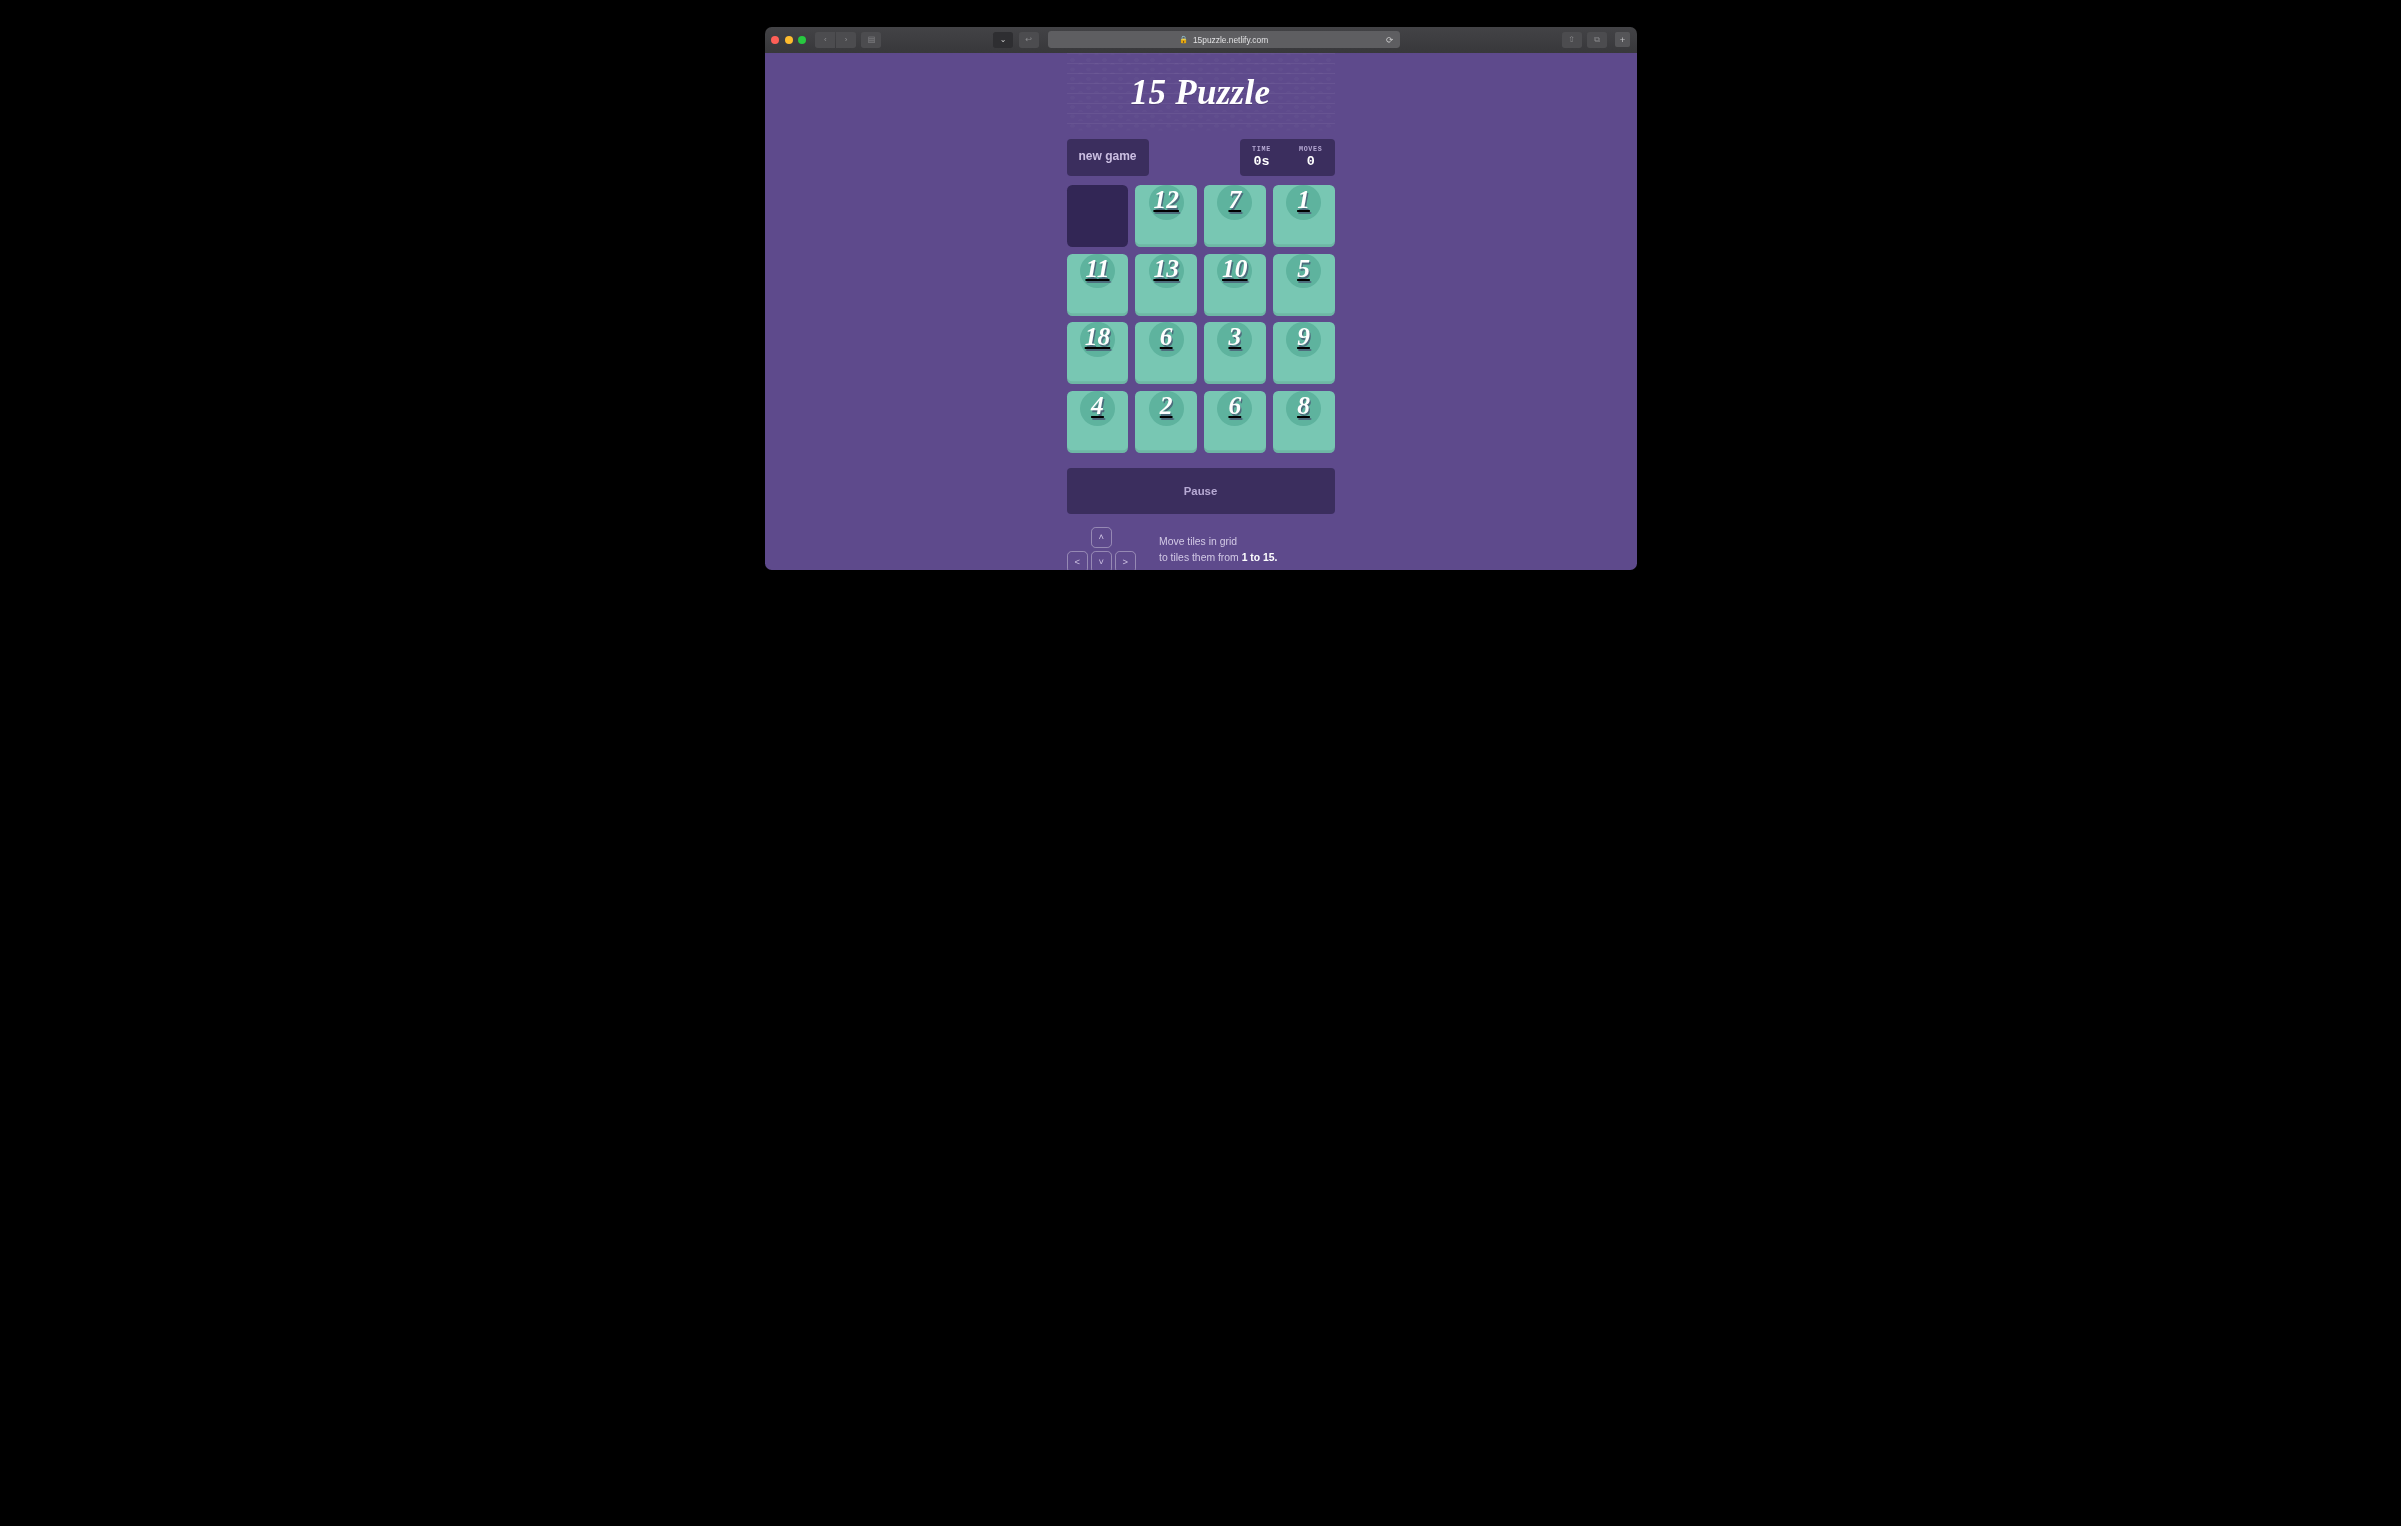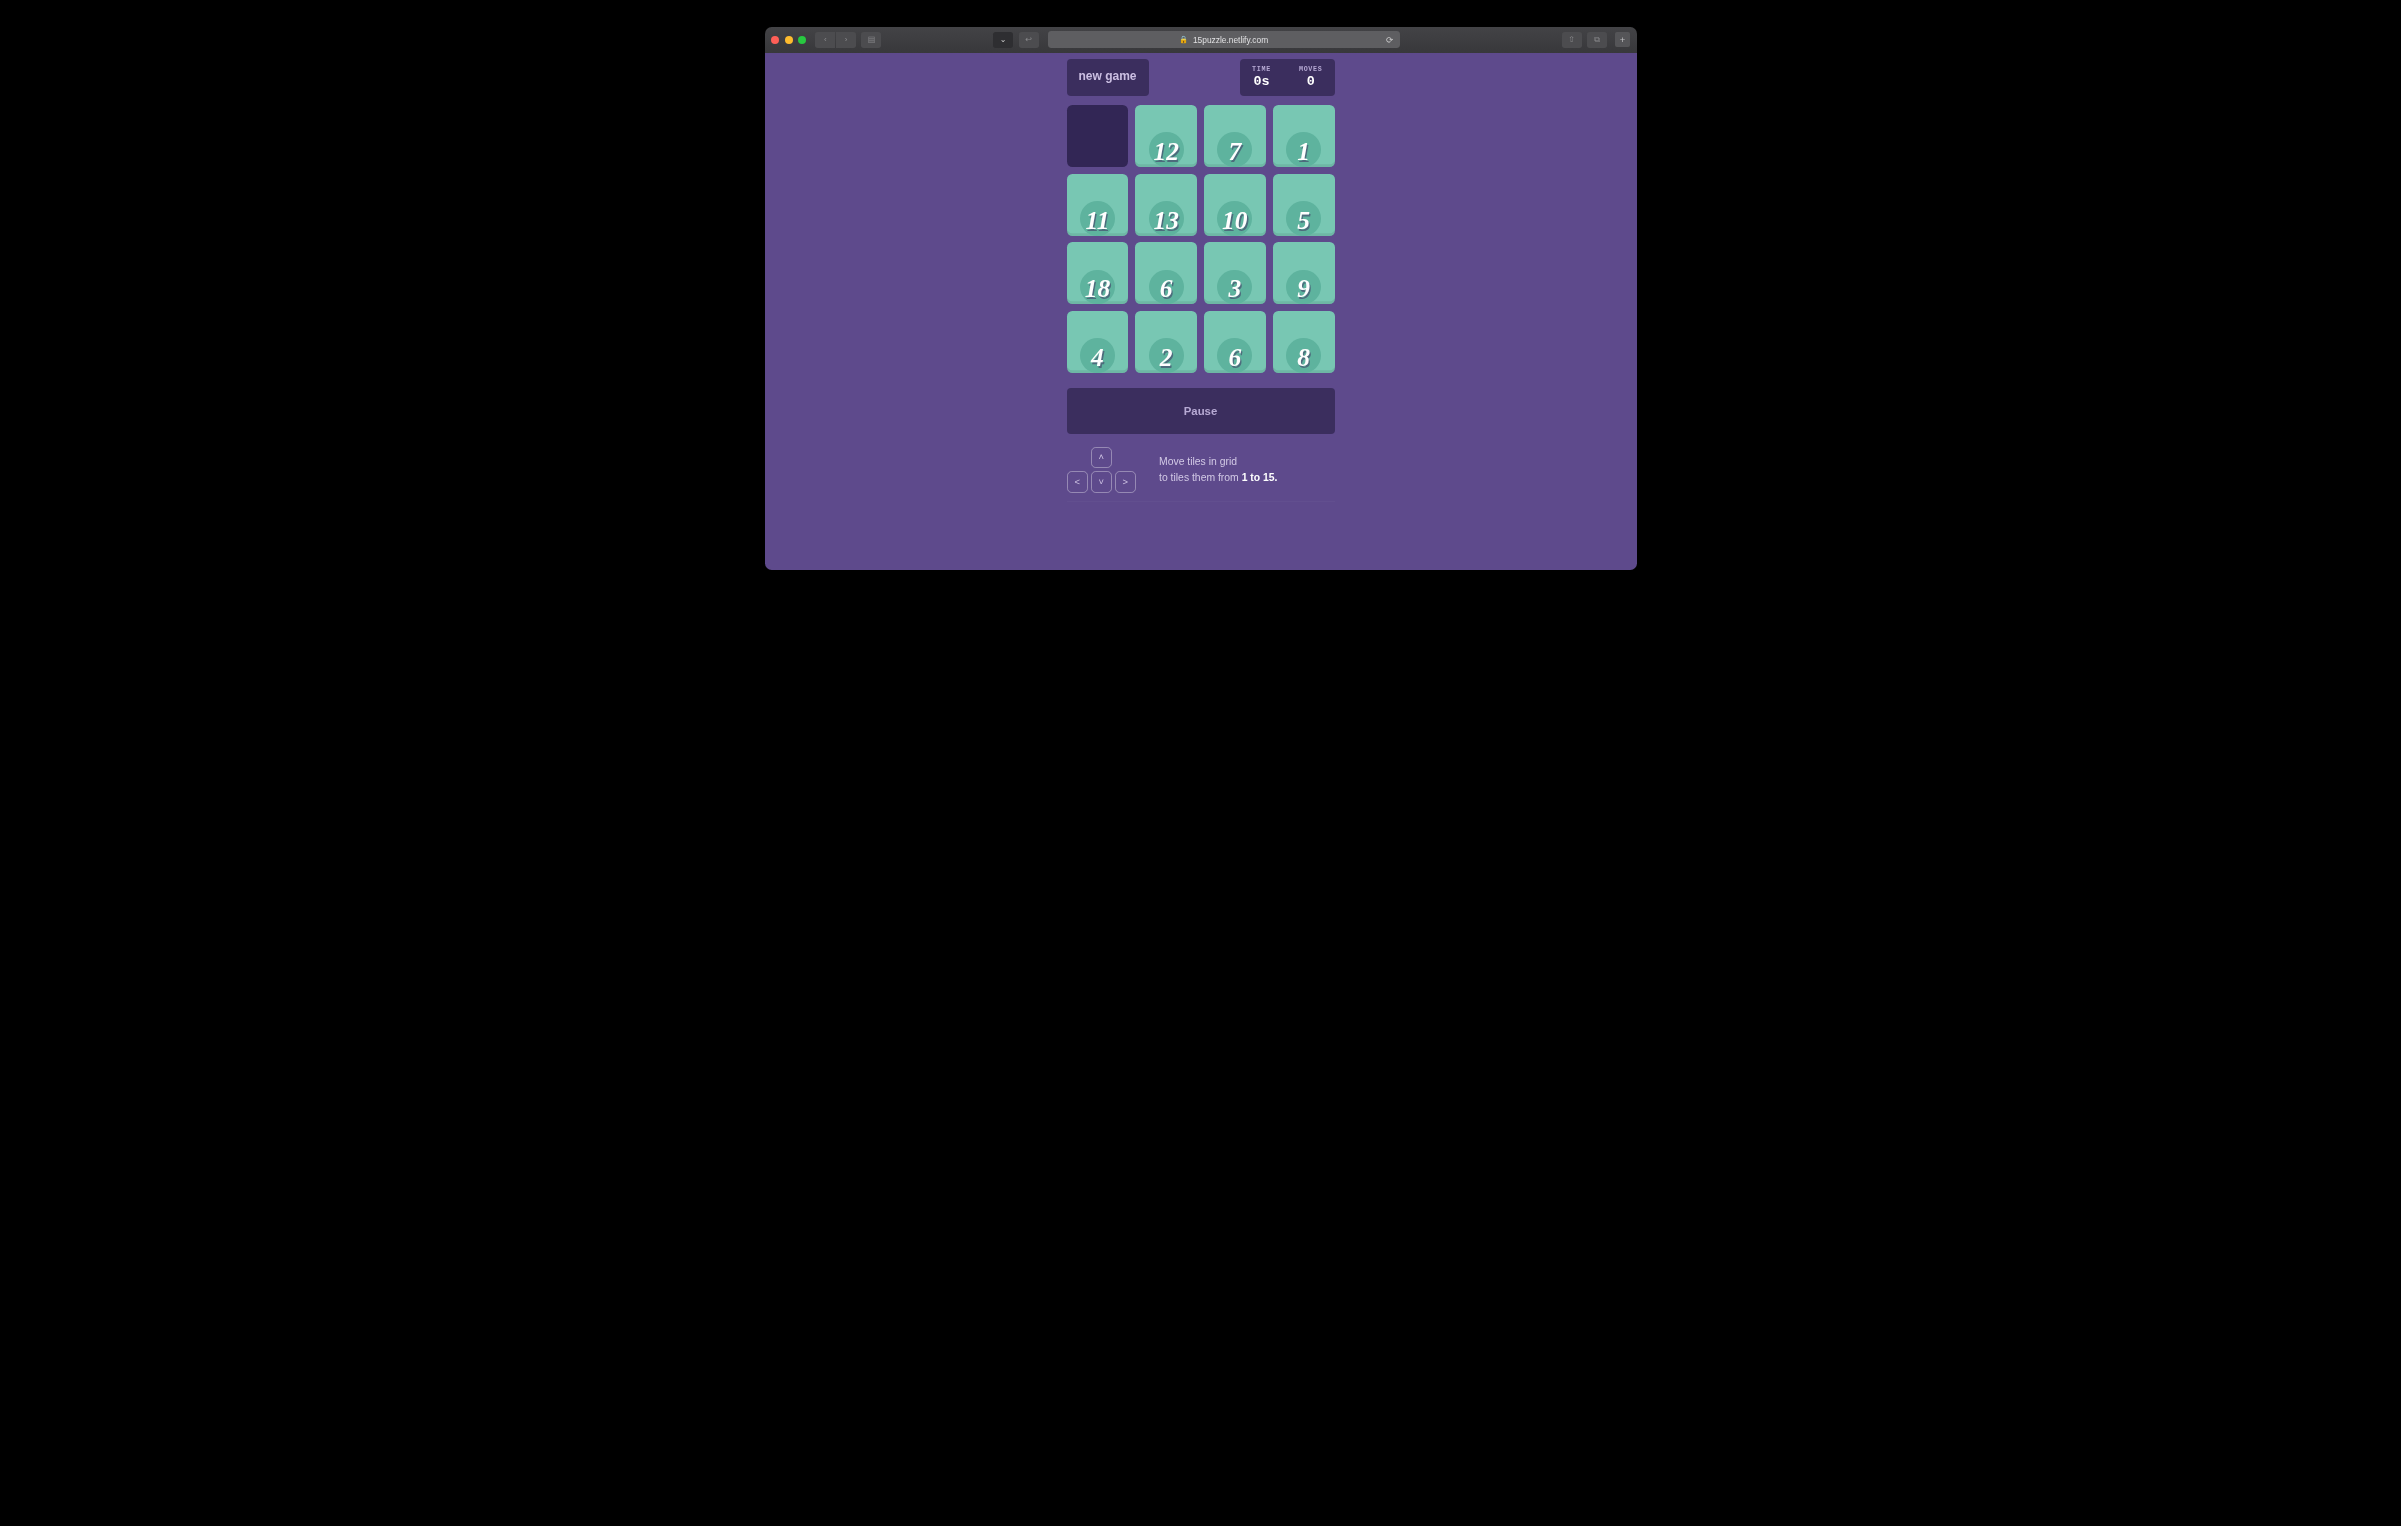--- a/index.html
+++ b/index.html
@@ -148,22 +148,23 @@
   }
   .cell{
     aspect-ratio:1/1;
     border-radius:5.4px;
     position:relative;
   }
   .cell.empty{ background:var(--panel-darker); }
   .cell.tile{
     background: var(--tile-bg);
     box-shadow: inset 0 -2.7px 0 rgba(0,0,0,.08);
-    display:flex;align-items:flex-end;justify-content:center;
+    display:flex;align-items:flex-start;justify-content:center;
     cursor:pointer;
+    text-decoration:underline;
   }
   .cell.tile::before{
     content:"";position:absolute;width:56%;height:56%;border-radius:50%;
     background: var(--tile-bg-dark);
   }
   .cell.tile .num{
     position:relative;
     font-family: "Comic Sans MS","Segoe Script","Brush Script MT",cursive;
     font-weight:900;font-style:italic;
     color:var(--tile-num);
@@ -240,20 +241,24 @@
     </div>
     <div style="flex:0 0 147px"></div>
     <div class="tb-btn dim">⇧</div>
     <div class="tb-btn dim">⧉</div>
     <div class="plus-tab">+</div>
   </div>
 
   <div class="page">
     <div class="column">
 
+      <div class="header">
+        <div class="waves"></div>
+        <div class="title">15 Puzzle</div>
+      </div>
 
       <div class="row-controls">
         <div class="btn-newgame">new game</div>
         <div class="stats">
           <div class="stat">
             <div class="lbl">TIME</div>
             <div class="val">0s</div>
           </div>
           <div class="stat">
             <div class="lbl">MOVES</div>

